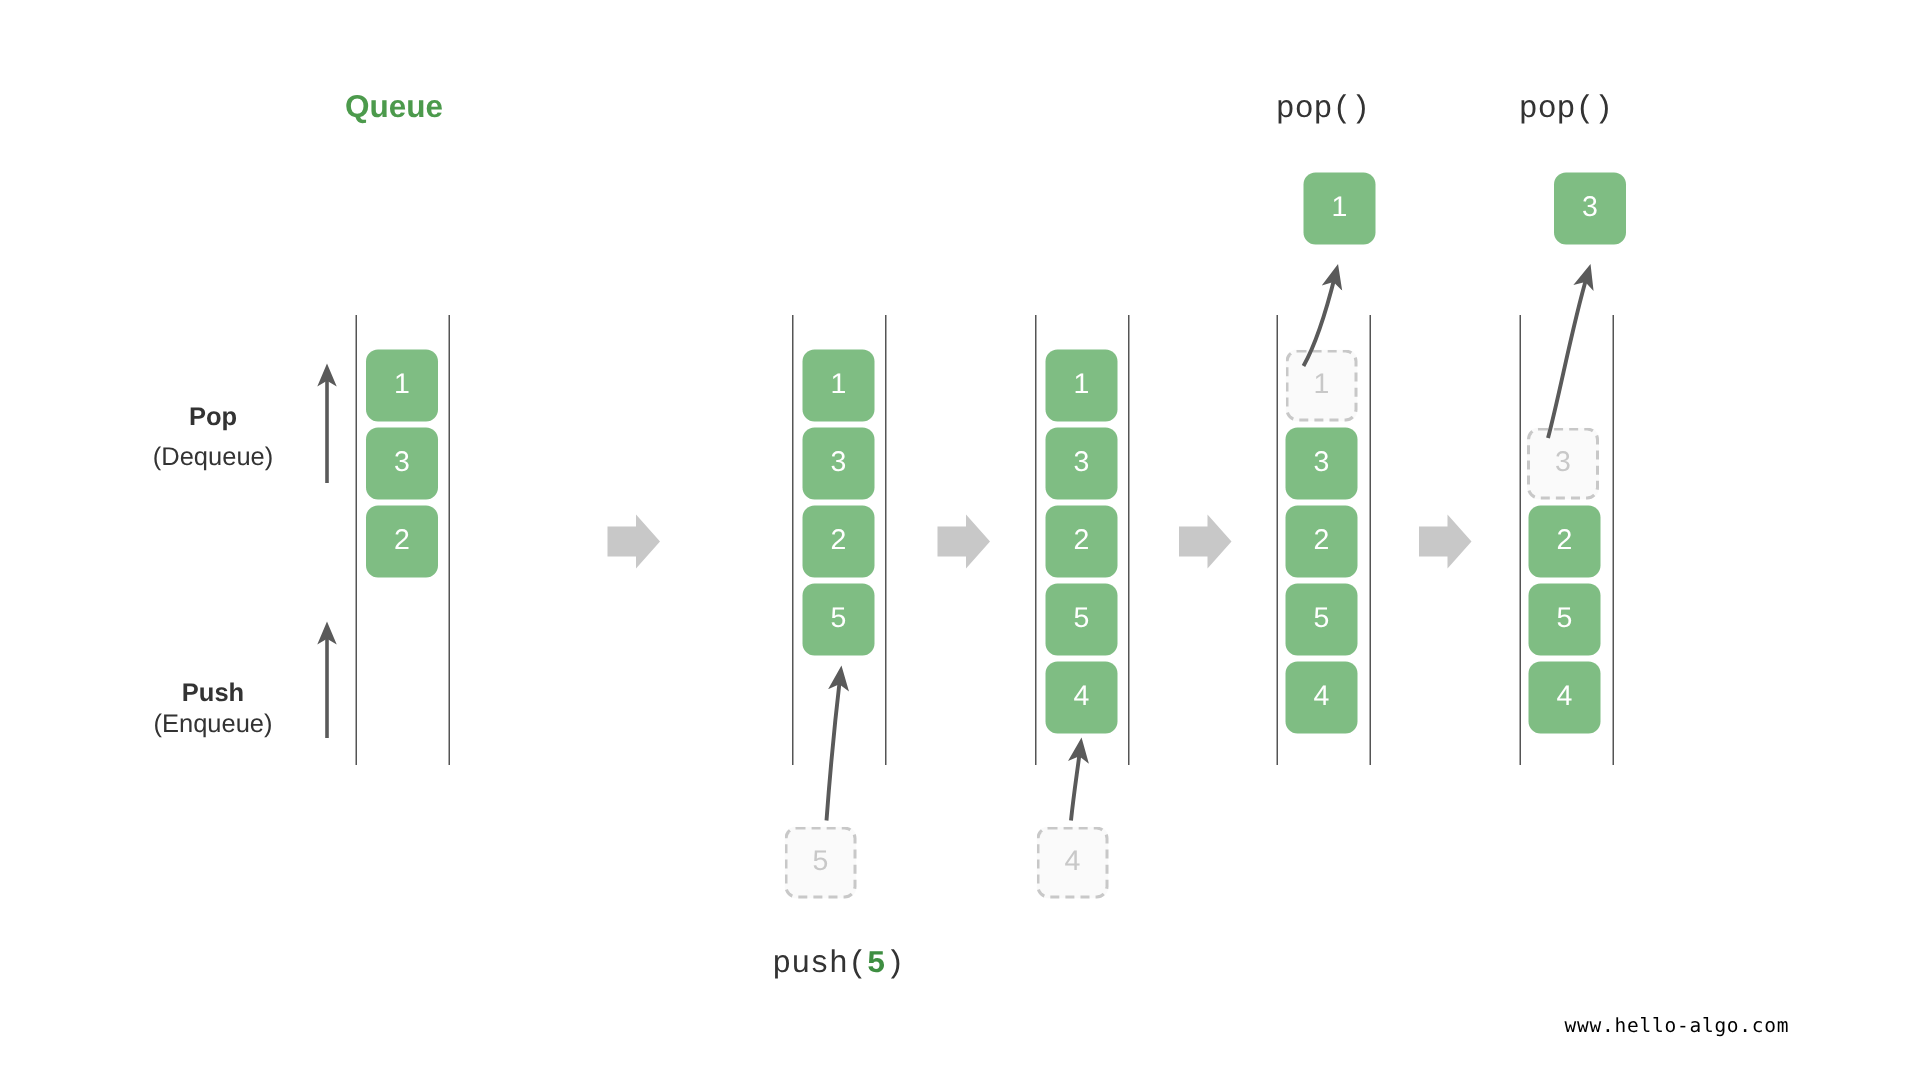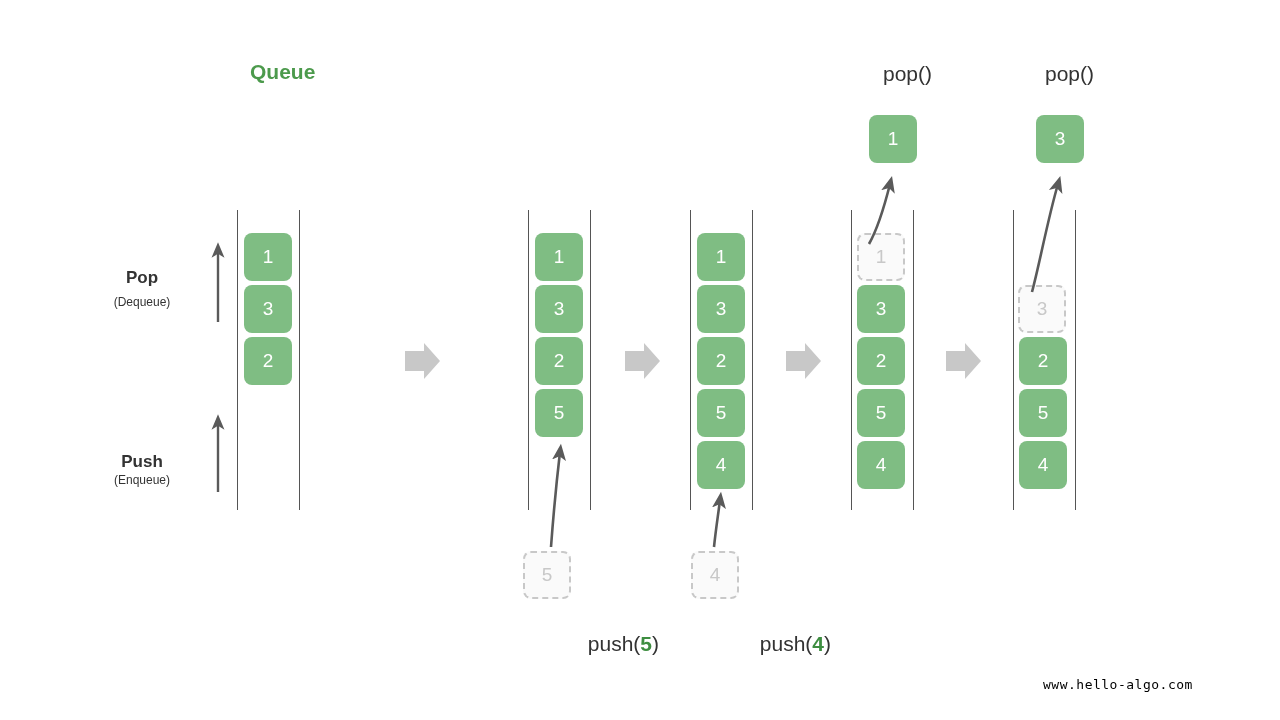--- a/index.html
+++ b/index.html
@@ -18,47 +18,46 @@
   }
 
   
   .title-queue {
     position: absolute;
     font-family: "Liberation Sans", sans-serif;
     font-weight: bold;
     font-size: 21px;
     color: #4c9a4c;
     white-space: nowrap;
-    margin-left: 20px;
   }
   .label-bold {
     position: absolute;
     font-family: "Liberation Sans", sans-serif;
     font-weight: bold;
     font-size: 17px;
     color: #333333;
     white-space: nowrap;
     text-align: center;
   }
   .label-plain {
     position: absolute;
     font-family: "Liberation Sans", sans-serif;
     font-weight: normal;
-    font-size: 12px;
+    font-size: 17px;
     color: #333333;
     white-space: nowrap;
     text-align: center;
   }
   .mono-label {
     position: absolute;
-    font-family: Liberation Sans, sans-serif;
+    font-family: Liberation Mono, monospace;
     font-size: 21px;
     color: #333333;
     white-space: nowrap;
-    text-align: right;
+    text-align: center;
     letter-spacing: 0px;
   }
   .mono-label .arg {
     color: #3e8e41;
     font-weight: bold;
   }
   .watermark {
     position: absolute;
     font-family: "DejaVu Sans Mono", monospace;
     font-size: 13px;
@@ -143,21 +142,20 @@
   <div class="box" style="left:535px; top:389px;">5</div>
   <div class="box ghost" style="left:523px; top:551px;">5</div>
   <div class="mono-label" style="left:459px; top:632px; width:200px;">push(<span class="arg">5</span>)</div>
 
   <div class="box" style="left:697px; top:233px;">1</div>
   <div class="box" style="left:697px; top:285px;">3</div>
   <div class="box" style="left:697px; top:337px;">2</div>
   <div class="box" style="left:697px; top:389px;">5</div>
   <div class="box" style="left:697px; top:441px;">4</div>
   <div class="box ghost" style="left:691px; top:551px;">4</div>
-  <div class="mono-label" style="left:631px; top:632px; width:200px;">push(<span class="arg">4</span>)</div>
 
   <div class="mono-label" style="left:832px; top:62px; width:100px;">pop()</div>
   <div class="box" style="left:869px; top:115px;">1</div>
   <div class="box ghost" style="left:857px; top:233px;">1</div>
   <div class="box" style="left:857px; top:285px;">3</div>
   <div class="box" style="left:857px; top:337px;">2</div>
   <div class="box" style="left:857px; top:389px;">5</div>
   <div class="box" style="left:857px; top:441px;">4</div>
 
   <div class="mono-label" style="left:994px; top:62px; width:100px;">pop()</div>

